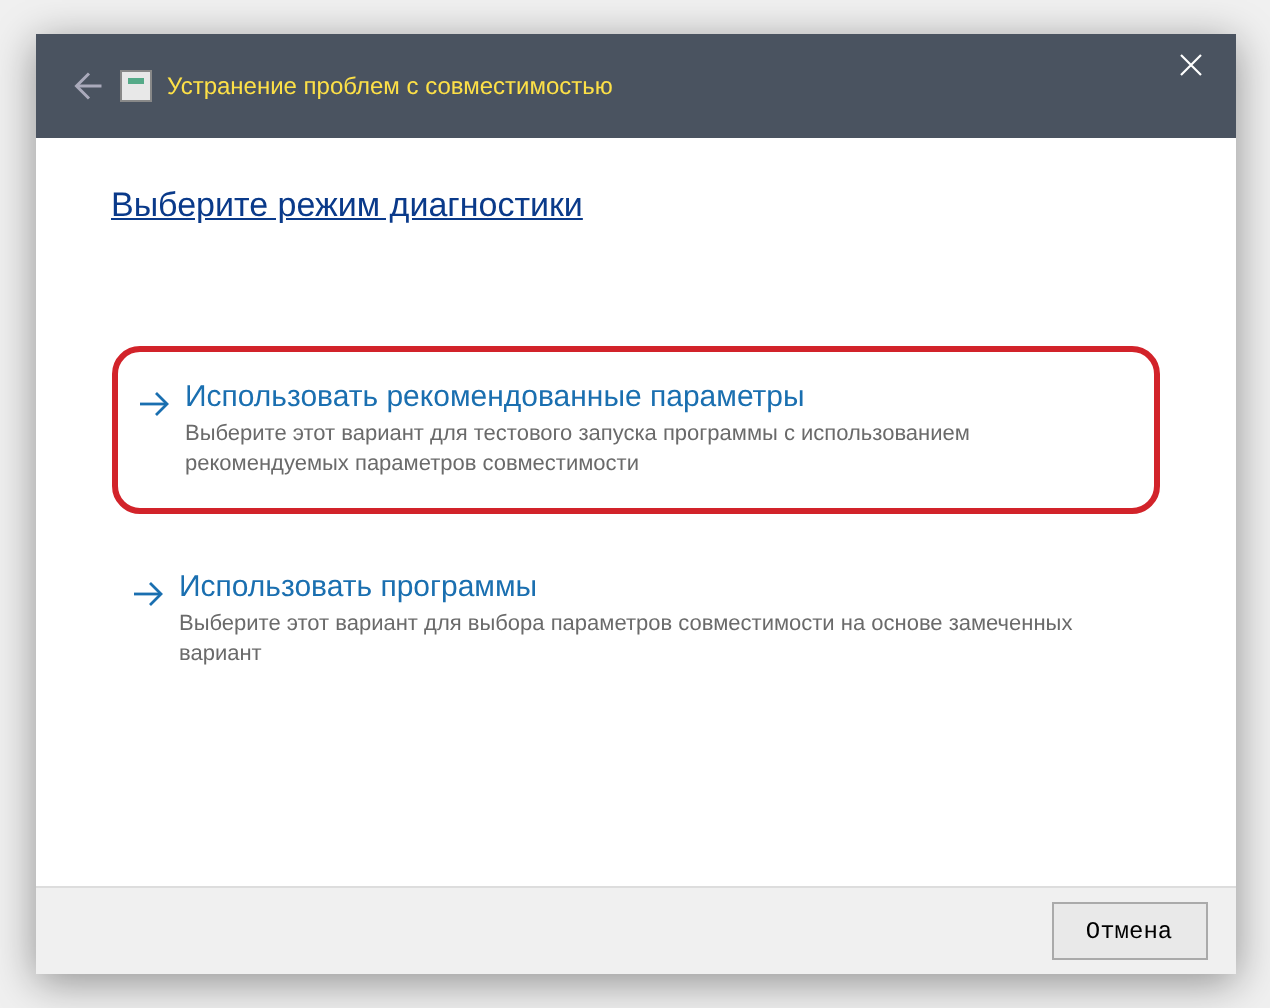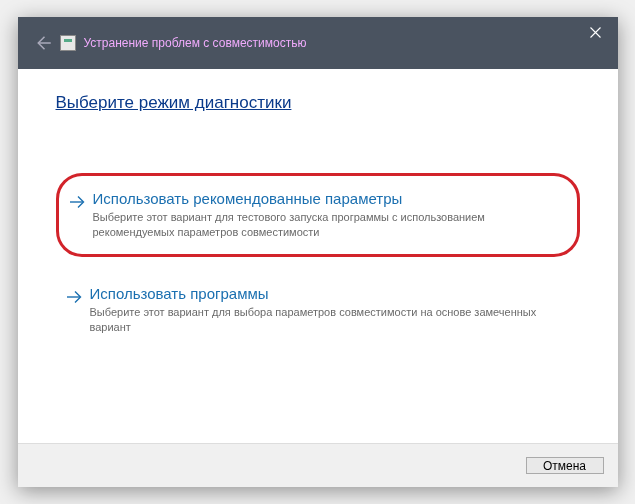--- a/index.html
+++ b/index.html
@@ -48,21 +48,21 @@
   position: relative;
 }
 .title-icon::after {
   content: "";
   position: absolute;
   top: 3px; left: 3px; right: 3px; height: 3px;
   background: #5a8;
 }
 .title-text {
   font-size: 12px;
-  color: #f0abfc;
+  color: #fde047;
 }
 .close-btn {
   position: absolute;
   top: 0;
   right: 0;
   width: 45px;
   height: 30px;
   display: flex;
   align-items: center;
   justify-content: center;
@@ -83,21 +83,21 @@
 }
 .option {
   display: flex;
   align-items: flex-start;
   margin-bottom: 18px;
   padding: 10px 8px;
   cursor: pointer;
 }
 .option.highlighted {
   border: 3px solid #d2232a;
-  border-radius: 26px;
+  border-radius: 14px;
   padding: 14px 8px;
 }
 .option .arrow {
   flex-shrink: 0;
   width: 20px;
   height: 20px;
   color: #1a6fb0;
   margin-right: 6px;
   margin-top: 2px;
 }
@@ -116,26 +116,26 @@
   height: 44px;
   background: #f0f0f0;
   border-top: 1px solid #ddd;
   display: flex;
   align-items: center;
   justify-content: flex-end;
   padding: 0 14px;
 }
 .cancel-btn {
   min-width: 78px;
-  height: 17px;
+  height: 29px;
   font-size: 12px;
   background: #e9e9e9;
   border: 1px solid #aaa;
   cursor: pointer;
-  font-family: Liberation Sans, sans-serif;
+  font-family: Liberation Mono, monospace;
 }
 </style>
 </head>
 <body>
 
 <div class="window">
 
   <div class="titlebar">
     <div class="back-arrow">
       <svg viewBox="0 0 16 16" fill="none" stroke="currentColor" stroke-width="1.2">

